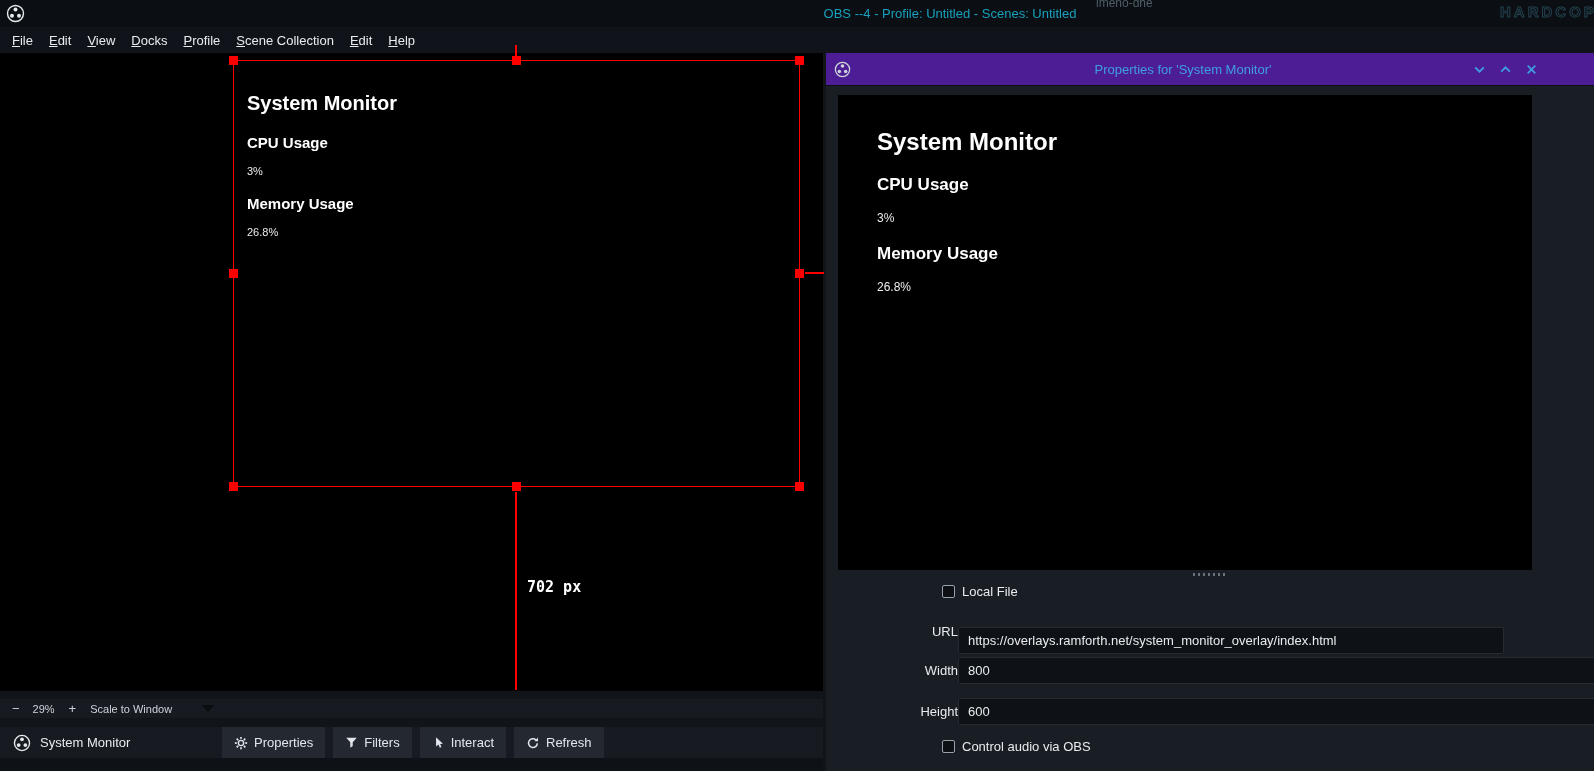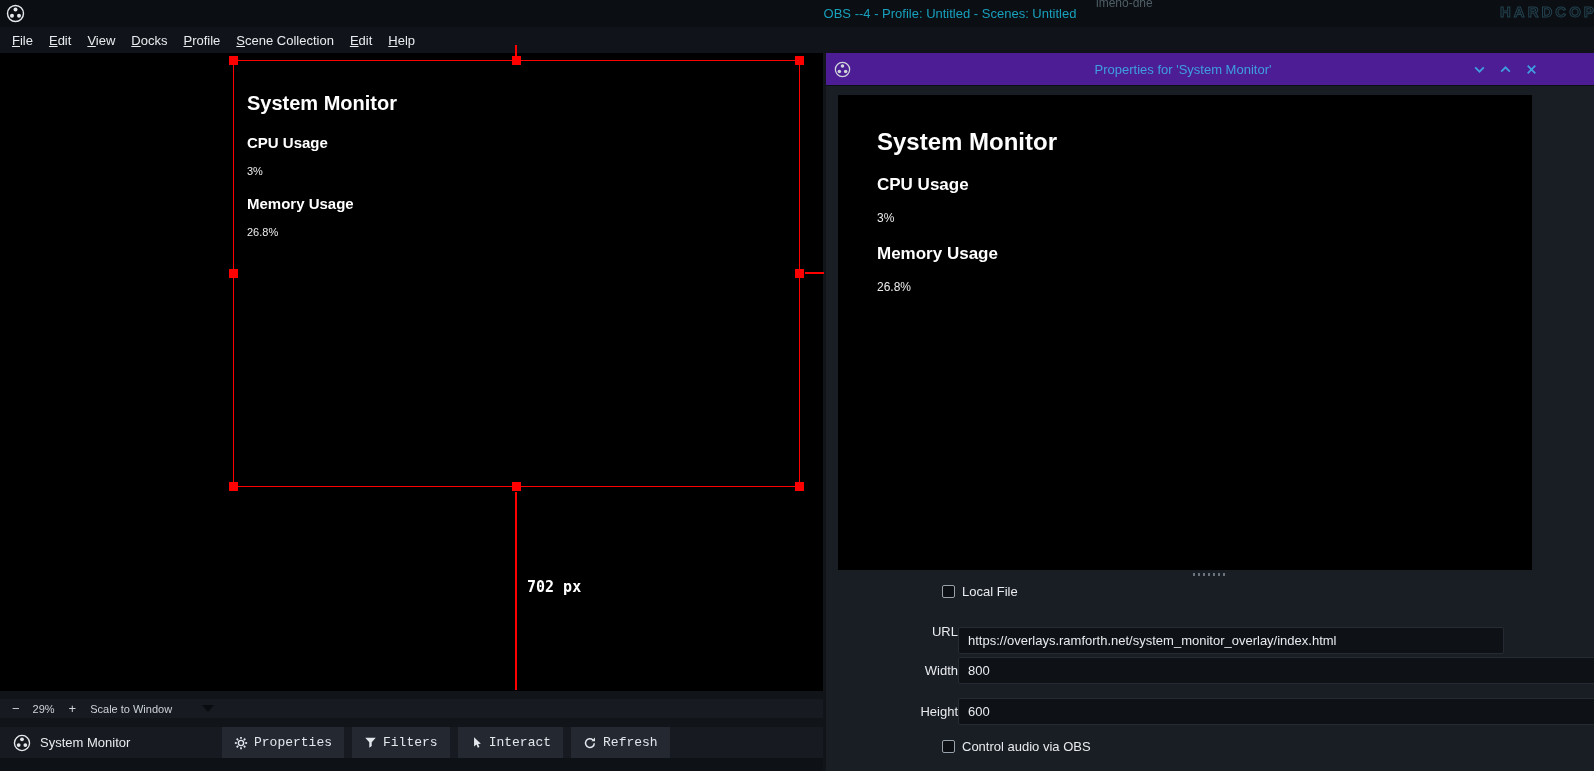--- a/index.html
+++ b/index.html
@@ -69,21 +69,21 @@
   .statusrow { position:absolute; left:0; top:699px; width:823px; height:19px; background:#171b21; display:flex; align-items:center; font-size:11px; color:#cdd2d8; }
   .zoom-out { margin-left:12px; cursor:pointer; font-size:13px; }
   .zoom-val { margin-left:13px; width:32px; }
   .zoom-in  { margin-left:4px; cursor:pointer; font-size:13px; }
   .scale-btn { margin-left:14px; display:flex; align-items:center; background:transparent; border:none; color:#cdd2d8; font-size:11px; font-family:inherit; cursor:pointer; }
   .caret-down { margin-left:30px; width:0; height:0; border-left:6px solid transparent; border-right:6px solid transparent; border-top:7px solid #0a0c10; }
   .toolbar { position:absolute; left:0; top:727px; width:823px; height:31px; background:#171b21; display:flex; align-items:center; }
   .src-logo { margin-left:13px; width:18px; height:18px; }
   .src-name { margin-left:9px; font-size:13px; color:#e9ebee; }
   .tb-buttons { position:absolute; left:222px; top:0; height:31px; display:flex; gap:8px; }
-  .tb-btn { height:31px; padding:0 12px; background:#232831; border:none; display:flex; align-items:center; gap:6px; color:#e3e7ec; font-size:13px; font-family:Liberation Mono, monospace; cursor:pointer; }
+  .tb-btn { height:31px; padding:0 12px; background:#232831; border:none; display:flex; align-items:center; gap:6px; color:#e3e7ec; font-size:13px; font-family:Liberation Sans, sans-serif; cursor:pointer; }
   .tb-btn svg { display:block; }
   .bottom-strip { position:absolute; left:0; top:758px; width:823px; height:13px; background:#0e1116; }
 </style>
 </head>
 <body>
 
 <div class="titlebar">
   <span class="obs-logo">
     <svg viewBox="0 0 20 20" width="19" height="19">
       <circle cx="10" cy="10" r="8.4" fill="none" stroke="#e6e9ec" stroke-width="1.5"></circle>

